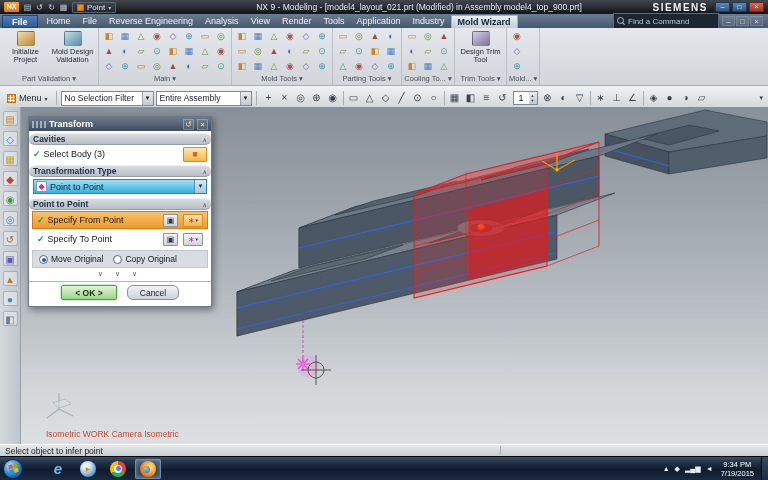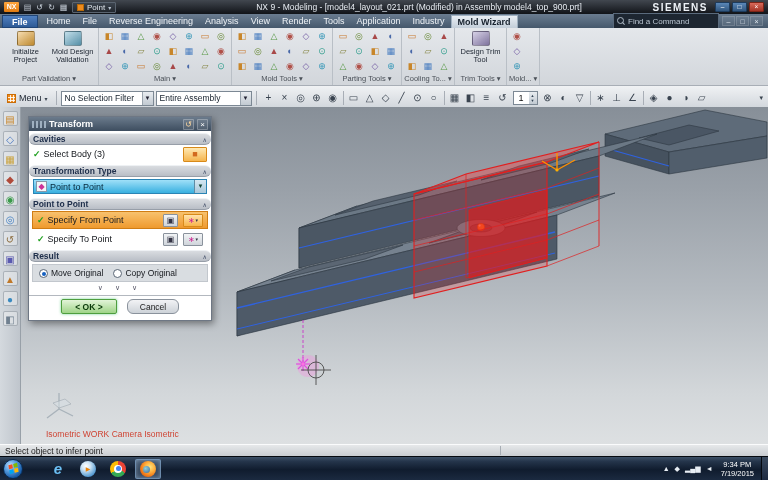--- a/index.html
+++ b/index.html
@@ -593,24 +593,20 @@
       <div class="dlg-row to-row">
         <span class="chk">✓</span>
         <span class="rowlab">Specify To Point</span>
         <span class="mini-btn">▣</span>
         <span class="mini-btn wide">
           <span class="ip">∗</span>
           <span class="mini-arrow">▾</span>
         </span>
       </div>
 
-      <div class="dlg-sec">
-        <span>Result</span>
-        <span class="sec-ch">∧</span>
-      </div>
       <div class="dlg-radios">
         <span class="radio">
           <span class="rb sel"></span>
           <span>Move Original</span>
         </span>
         <span class="radio">
           <span class="rb"></span>
           <span>Copy Original</span>
         </span>
       </div>

